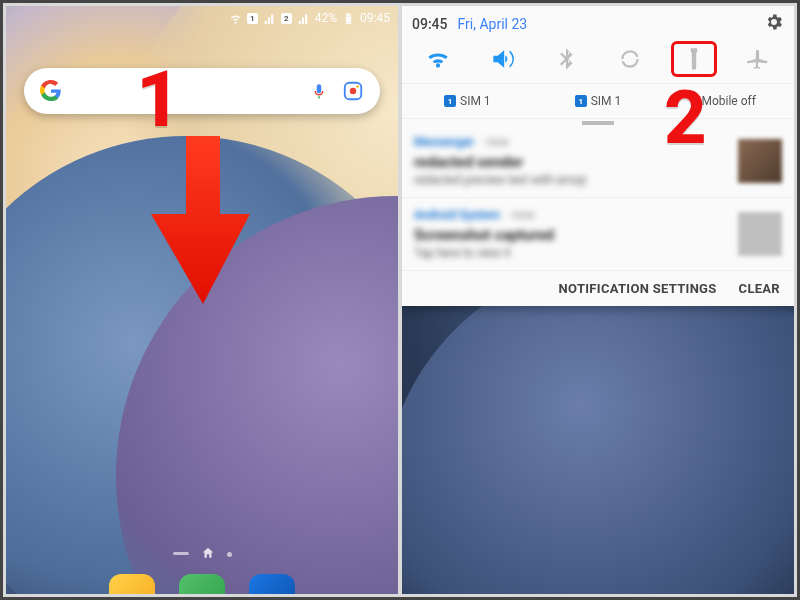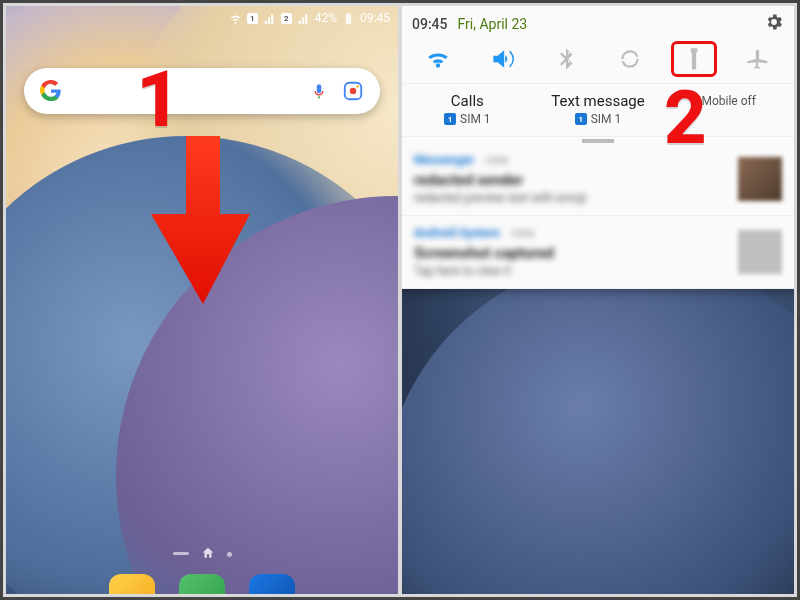--- a/index.html
+++ b/index.html
@@ -35,21 +35,21 @@
   .dc1{background:linear-gradient(135deg,#ffd24a,#f6a71c)}
   .dc2{background:linear-gradient(135deg,#54c16b,#2e9e49)}
   .dc3{background:linear-gradient(135deg,#1b77e3,#0d4ea8)}
   
   .ann-num{position:absolute;font-weight:800;color:#e11;font-size:78px;text-shadow:0 2px 0 rgba(0,0,0,.15)}
   .arrow{position:absolute;left:142px;top:130px}
   
   .shade{position:absolute;left:0;right:0;top:0;background:#fafafa;color:#333;box-shadow:0 3px 10px rgba(0,0,0,.35)}
   .shade-top{display:flex;align-items:center;padding:6px 10px 2px;font-size:14px;color:#444}
   .shade-top .time{font-weight:500;margin-right:10px}
-  .shade-top .date{color:#4d7c0f}
+  .shade-top .date{color:#3b82f6}
   .shade-top .sp{flex:1}
   .shade-top svg{width:20px;height:20px;fill:#555}
   .qs{display:flex;justify-content:space-around;align-items:center;padding:4px 4px 6px}
   .qs .ic{width:46px;height:36px;display:flex;align-items:center;justify-content:center;border-radius:6px}
   .qs svg{width:26px;height:26px;fill:#bdbdbd}
   .qs .on svg{fill:#2196f3}
   .hl{border:3px solid #e11;border-radius:12px;padding:2px}
   .tiles{display:flex;border-top:1px solid #eee;border-bottom:1px solid #eee}
   .tile{flex:1;padding:8px 6px 10px;text-align:center}
   .tile .t1{font-size:15px;color:#222}
@@ -193,28 +193,26 @@
           </span>
         <span class="ic">
             <svg viewBox="0 0 24 24">
               <path d="M21 14l-8-2V5a1.5 1.5 0 00-3 0v7l-8 2v2l8-1v4l-2 1v1l3-.5 3 .5v-1l-2-1v-4l8 1z"></path>
             </svg>
           </span>
       </div>
 
       <div class="tiles">
         <div class="tile">
-          <div class="t1">Calls</div>
           <div class="t2">
               <span class="simchip">1</span>
               <span>SIM 1</span>
             </div>
         </div>
         <div class="tile">
-          <div class="t1">Text message</div>
           <div class="t2">
               <span class="simchip">1</span>
               <span>SIM 1</span>
             </div>
         </div>
         <div class="tile">
           <div class="t2">
               <span>Mobile off</span>
             </div>
         </div>
@@ -232,18 +230,22 @@
 
       <div class="notif">
         <div class="txt">
           <div class="row1"><b>Android System</b><span>· now</span></div>
           <div class="row2">Screenshot captured</div>
           <div class="row3">Tap here to view it</div>
         </div>
         <div class="thumb gray"></div>
       </div>
 
+      <div class="actions">
+        <span>NOTIFICATION SETTINGS</span>
+        <span>CLEAR</span>
+      </div>
     </div>
 
     <div class="ann-num r">2</div>
   </div>
 
 </div>
 
 </body></html>

